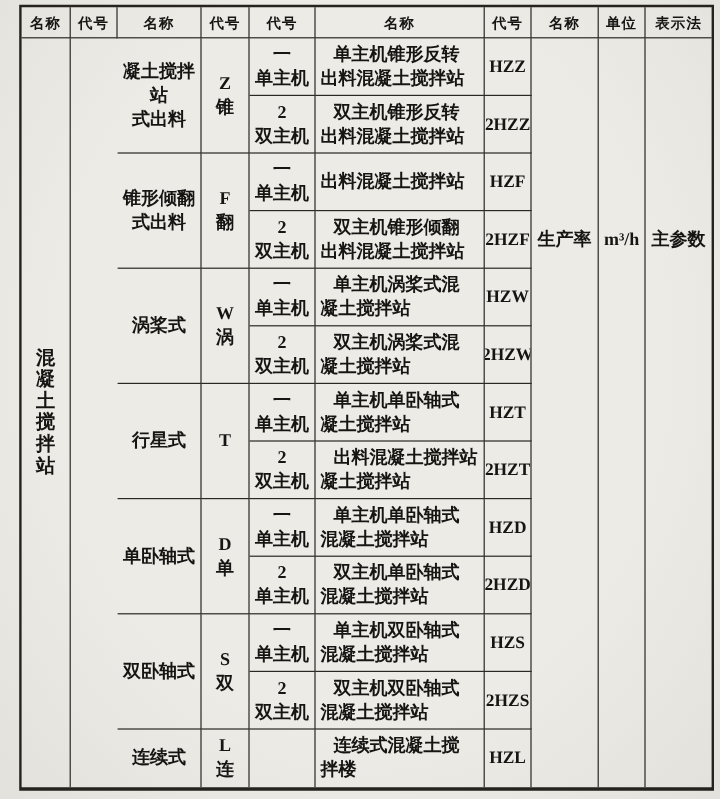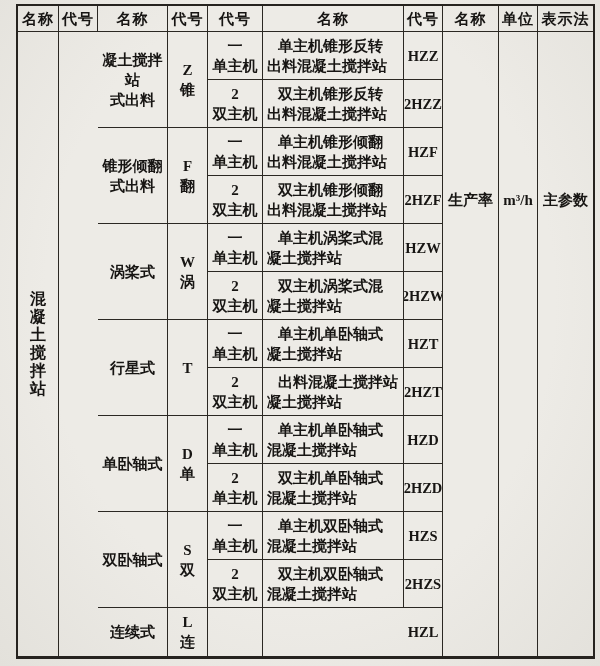--- a/index.html
+++ b/index.html
@@ -24,21 +24,21 @@
     border-bottom:1.5px solid #2b2823;
     display:flex; flex-direction:column;
     align-items:center; justify-content:center;
     text-align:center;
     font-weight:bold;
     font-size:15px; line-height:20px;
     overflow:hidden;
   }
   .no-r { border-right:none; }
   .no-b { border-bottom:none; }
-  .hdr { font-size:15px; letter-spacing:1px; }
+  .hdr { font-size:12px; letter-spacing:1px; }
   .vert {
     width:17px; line-height:18px; font-size:16px;
     word-break:break-all; white-space:normal;
   }
   .code { font-size:14.5px; letter-spacing:0; }
   .stack span { display:block; }
   .stack span:empty { display:none; }
   .namecell { align-items:stretch; text-align:left; }
   .namecell .l1 { padding-left:15px; }
   .namecell .l2 { padding-left:4px; }
@@ -145,21 +145,20 @@
     <span class="l1">双主机锥形反转</span>
     <span class="l2">出料混凝土搅拌站</span>
   </div>
   <div class="cell code" style="grid-area:3/7">2HZZ</div>
 
   <div class="cell stack" style="grid-area:4/5">
     <span>一</span>
     <span>单主机</span>
   </div>
   <div class="cell stack namecell" style="grid-area:4/6">
-    <span class="l1">单主机锥形倾翻</span>
     <span class="l2">出料混凝土搅拌站</span>
   </div>
   <div class="cell code" style="grid-area:4/7">HZF</div>
 
   <div class="cell stack" style="grid-area:5/5">
     <span>2</span>
     <span>双主机</span>
   </div>
   <div class="cell stack namecell" style="grid-area:5/6">
     <span class="l1">双主机锥形倾翻</span>
@@ -244,19 +243,23 @@
   <div class="cell stack namecell" style="grid-area:13/6">
     <span class="l1">双主机双卧轴式</span>
     <span class="l2">混凝土搅拌站</span>
   </div>
   <div class="cell code" style="grid-area:13/7">2HZS</div>
 
   <div class="cell stack no-b" style="grid-area:14/5">
     
     
   </div>
+  <div class="cell stack namecell no-b" style="grid-area:14/6">
+    <span class="l1">连续式混凝土搅</span>
+    <span class="l2">拌楼</span>
+  </div>
   <div class="cell code no-b" style="grid-area:14/7">HZL</div>
 
   <div class="cell paramcell no-b" style="grid-area:2/8/15/9">生产率</div>
   <div class="cell paramcell no-b no-r" style="grid-area:2/10/15/11">主参数</div>
   <div class="cell paramcell no-b" style="grid-area:2/9/15/10">m³/h</div>
 
 </div>
 
 </body></html>

